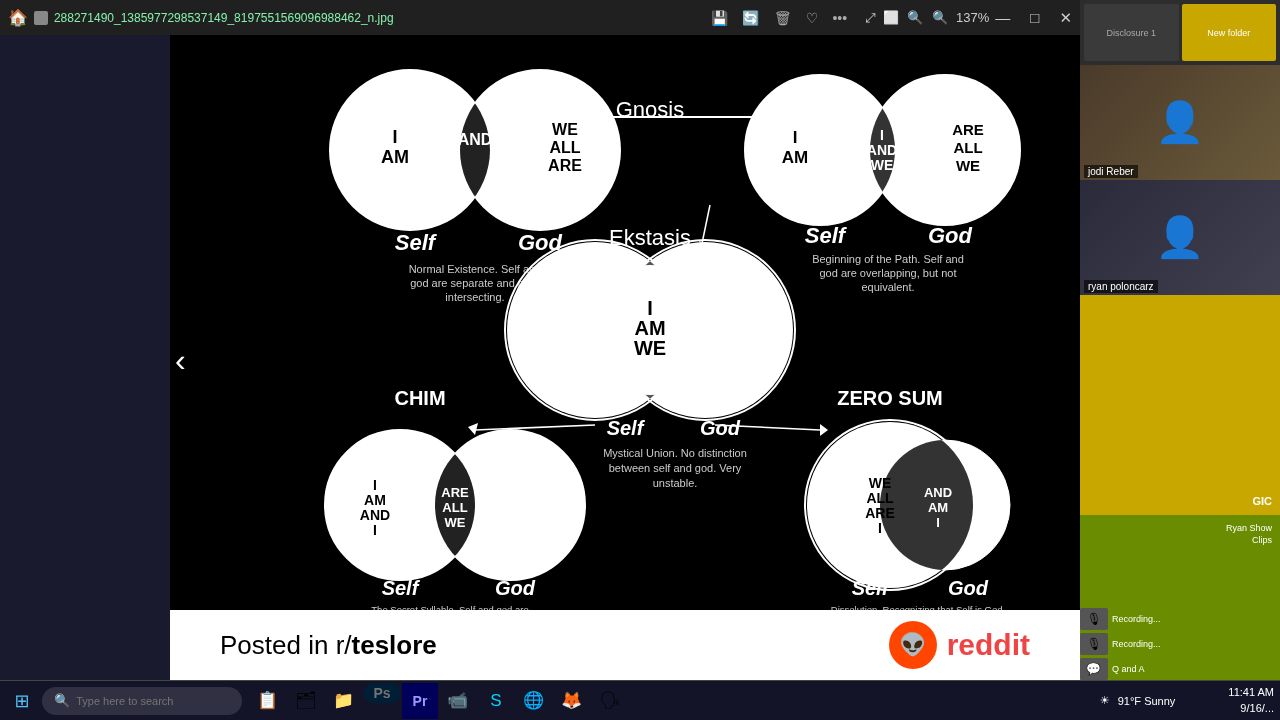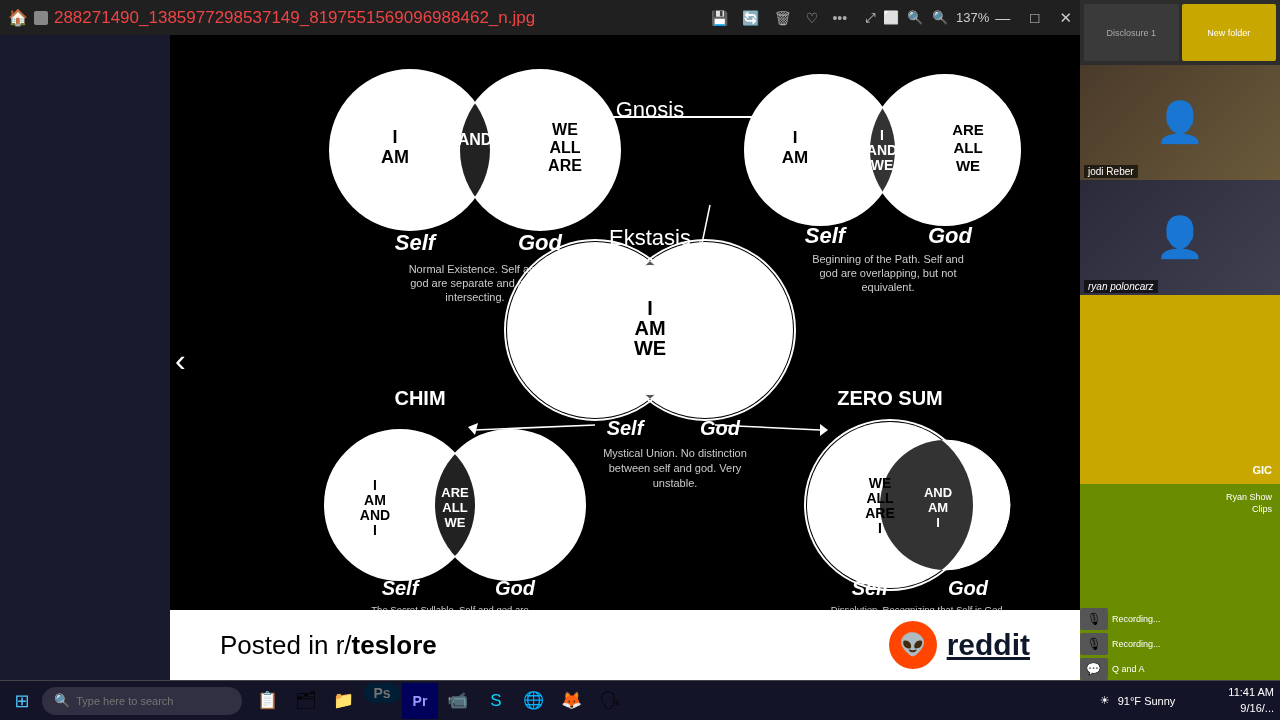--- a/index.html
+++ b/index.html
@@ -24,21 +24,21 @@
       position: absolute; top: 0; left: 0; width: 1080px; height: 35px;
       background: #202020; display: flex; align-items: center; gap: 6px; padding: 0 8px;
     }
   </style>
 </head>
 <body>
 
 <div class="top-bar-full">
   <div style="color:#4fc3f7;font-size:16px;">🏠</div>
   <div style="width:14px;height:14px;background:#888;border-radius:2px;"></div>
-  <div style="color:#ef4444;font-size:17px;flex:1;">288271490_1385977298537149_8197551569096988462_n.jpg</div>
+  <div style="color:#86efac;font-size:12px;flex:1;">288271490_1385977298537149_8197551569096988462_n.jpg</div>
   <div style="display:flex;gap:14px;color:#aaa;font-size:14px;">
     <span>💾</span>
     <span>🔄</span>
     <span>🗑</span>
     <span>♡</span>
     <span>•••</span>
   </div>
   <div style="display:flex;align-items:center;gap:8px;color:#ccc;font-size:13px;margin-left:12px;">
     <span>⤢</span>
     <span>⬜</span>
@@ -209,43 +209,43 @@
     <line x1="545" y1="390" x2="650" y2="395" stroke="white" stroke-width="1.5"></line>
     <polygon points="650,389 658,395 650,401" fill="white"></polygon>
   </svg>
 
   <div style="height:70px;background:#fff;display:flex;align-items:center;justify-content:space-between;padding:12px 50px;">
     <div style="font-size:26px;color:#000;">
       <span>Posted in r/</span><strong>teslore</strong>
     </div>
     <div class="reddit-logo" style="display:flex;align-items:center;gap:10px;">
       <div style="width:48px;height:48px;background:#ff4500;border-radius:50%;display:flex;align-items:center;justify-content:center;color:white;font-size:22px;">👽</div>
-      <span style="font-size:30px;font-weight:bold;color:#0f172a;text-decoration:underline;">reddit</span>
+      <span style="font-size:30px;font-weight:bold;color:#ef4444;">reddit</span>
     </div>
   </div>
 </div>
 
 <div style="position:absolute;top:0;right:0;width:200px;height:680px;background:#1a1a2e;display:flex;flex-direction:column;gap:0;">
 
   <div style="height:65px;background:#2d2d2d;display:flex;gap:3px;padding:4px;">
     <div style="flex:1;background:#3a3a3a;border-radius:2px;display:flex;align-items:center;justify-content:center;color:#aaa;font-size:9px;text-align:center;">Disclosure 1</div>
     <div style="flex:1;background:#c8a800;border-radius:2px;display:flex;align-items:center;justify-content:center;color:#fff;font-size:9px;text-align:center;">New folder</div>
   </div>
 
   <div style="height:115px;background:#2a2a2a;position:relative;overflow:hidden;">
     <div style="width:100%;height:100%;background:linear-gradient(135deg,#4a3a2a,#6a5a3a);display:flex;align-items:center;justify-content:center;color:#ccc;font-size:40px;">👤</div>
     <div style="position:absolute;bottom:2px;left:4px;color:#fff;font-size:10px;background:rgba(0,0,0,0.6);padding:1px 4px;">jodi Reber</div>
   </div>
 
   <div style="height:115px;background:#2a2a2a;position:relative;overflow:hidden;">
     <div style="width:100%;height:100%;background:linear-gradient(135deg,#2a2a3a,#404050);display:flex;align-items:center;justify-content:center;color:#888;font-size:40px;">👤</div>
-    <div style="position:absolute;bottom:2px;left:4px;color:#fff;font-size:10px;background:rgba(0,0,0,0.6);padding:1px 4px;font-style:italic;">ryan poloncarz</div>
-  </div>
-
-  <div style="height:189px;background:#c8a800;position:relative;">
+    <div style="position:absolute;bottom:2px;left:4px;color:#fff;font-size:10px;background:rgba(0,0,0,0.6);padding:1px 4px;">ryan poloncarz</div>
+  </div>
+
+  <div style="height:220px;background:#c8a800;position:relative;">
     <div style="position:absolute;bottom:8px;right:8px;color:#fff;font-size:11px;font-weight:bold;">GIC</div>
   </div>
 
   <div style="flex:1;background:#6a8c00;position:relative;display:flex;flex-direction:column;justify-content:flex-end;padding:0;gap:3px;">
     <div style="position:absolute;top:8px;right:8px;color:#fff;font-size:9px;text-align:right;line-height:1.3;">Ryan Show<br>Clips</div>
     <div style="display:flex;align-items:center;gap:4px;">
       <div style="width:28px;height:22px;background:#555;border-radius:2px;display:flex;align-items:center;justify-content:center;font-size:12px;">🎙</div>
       <span style="color:#fff;font-size:9px;">Recording...</span>
     </div>
     <div style="display:flex;align-items:center;gap:4px;">

